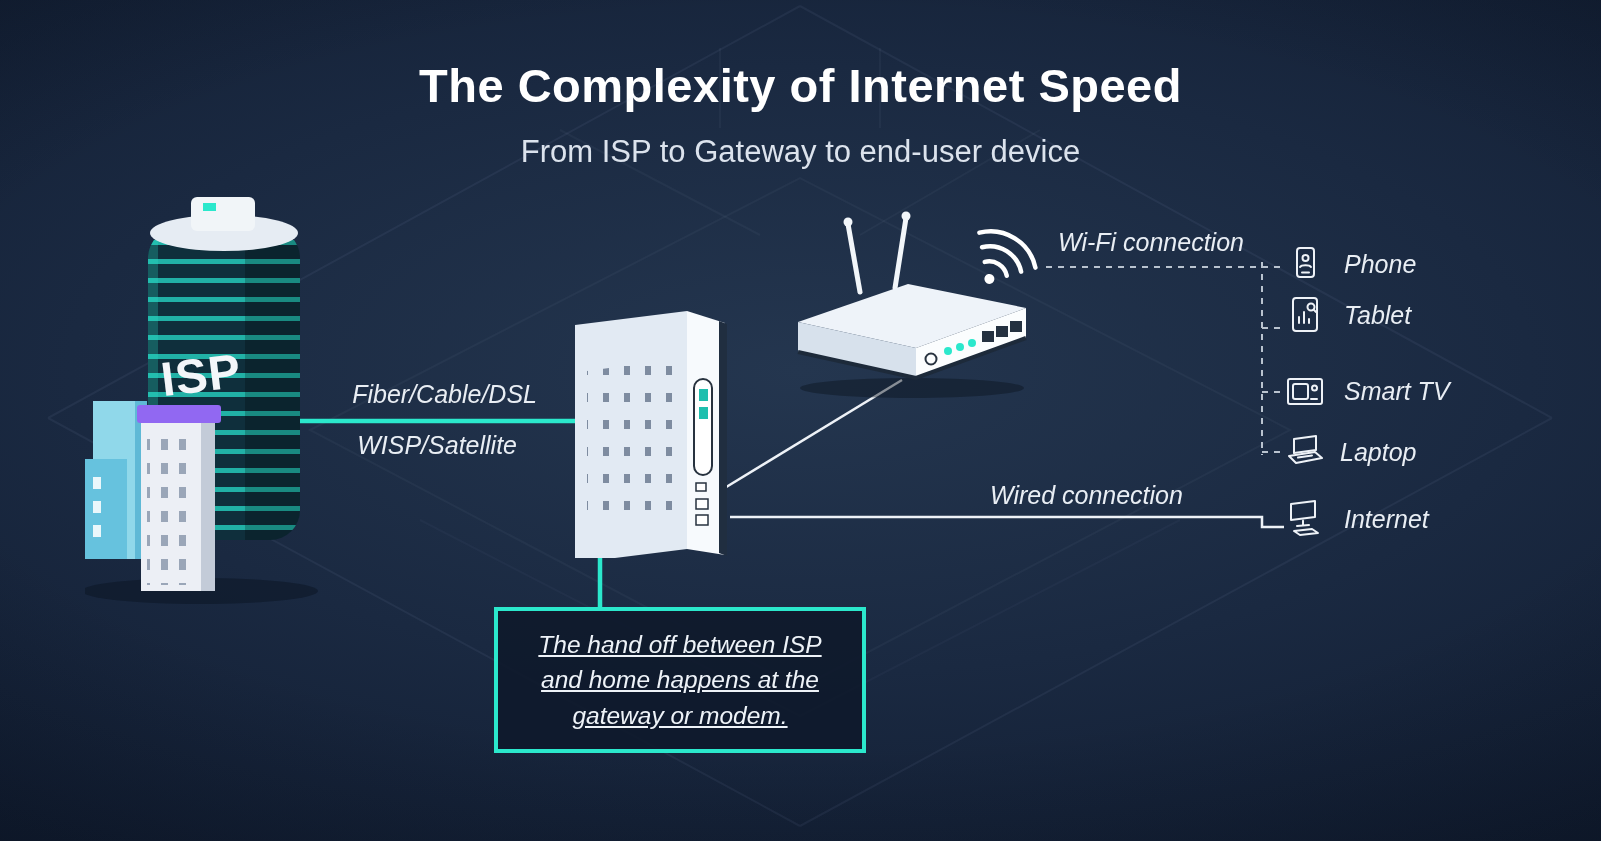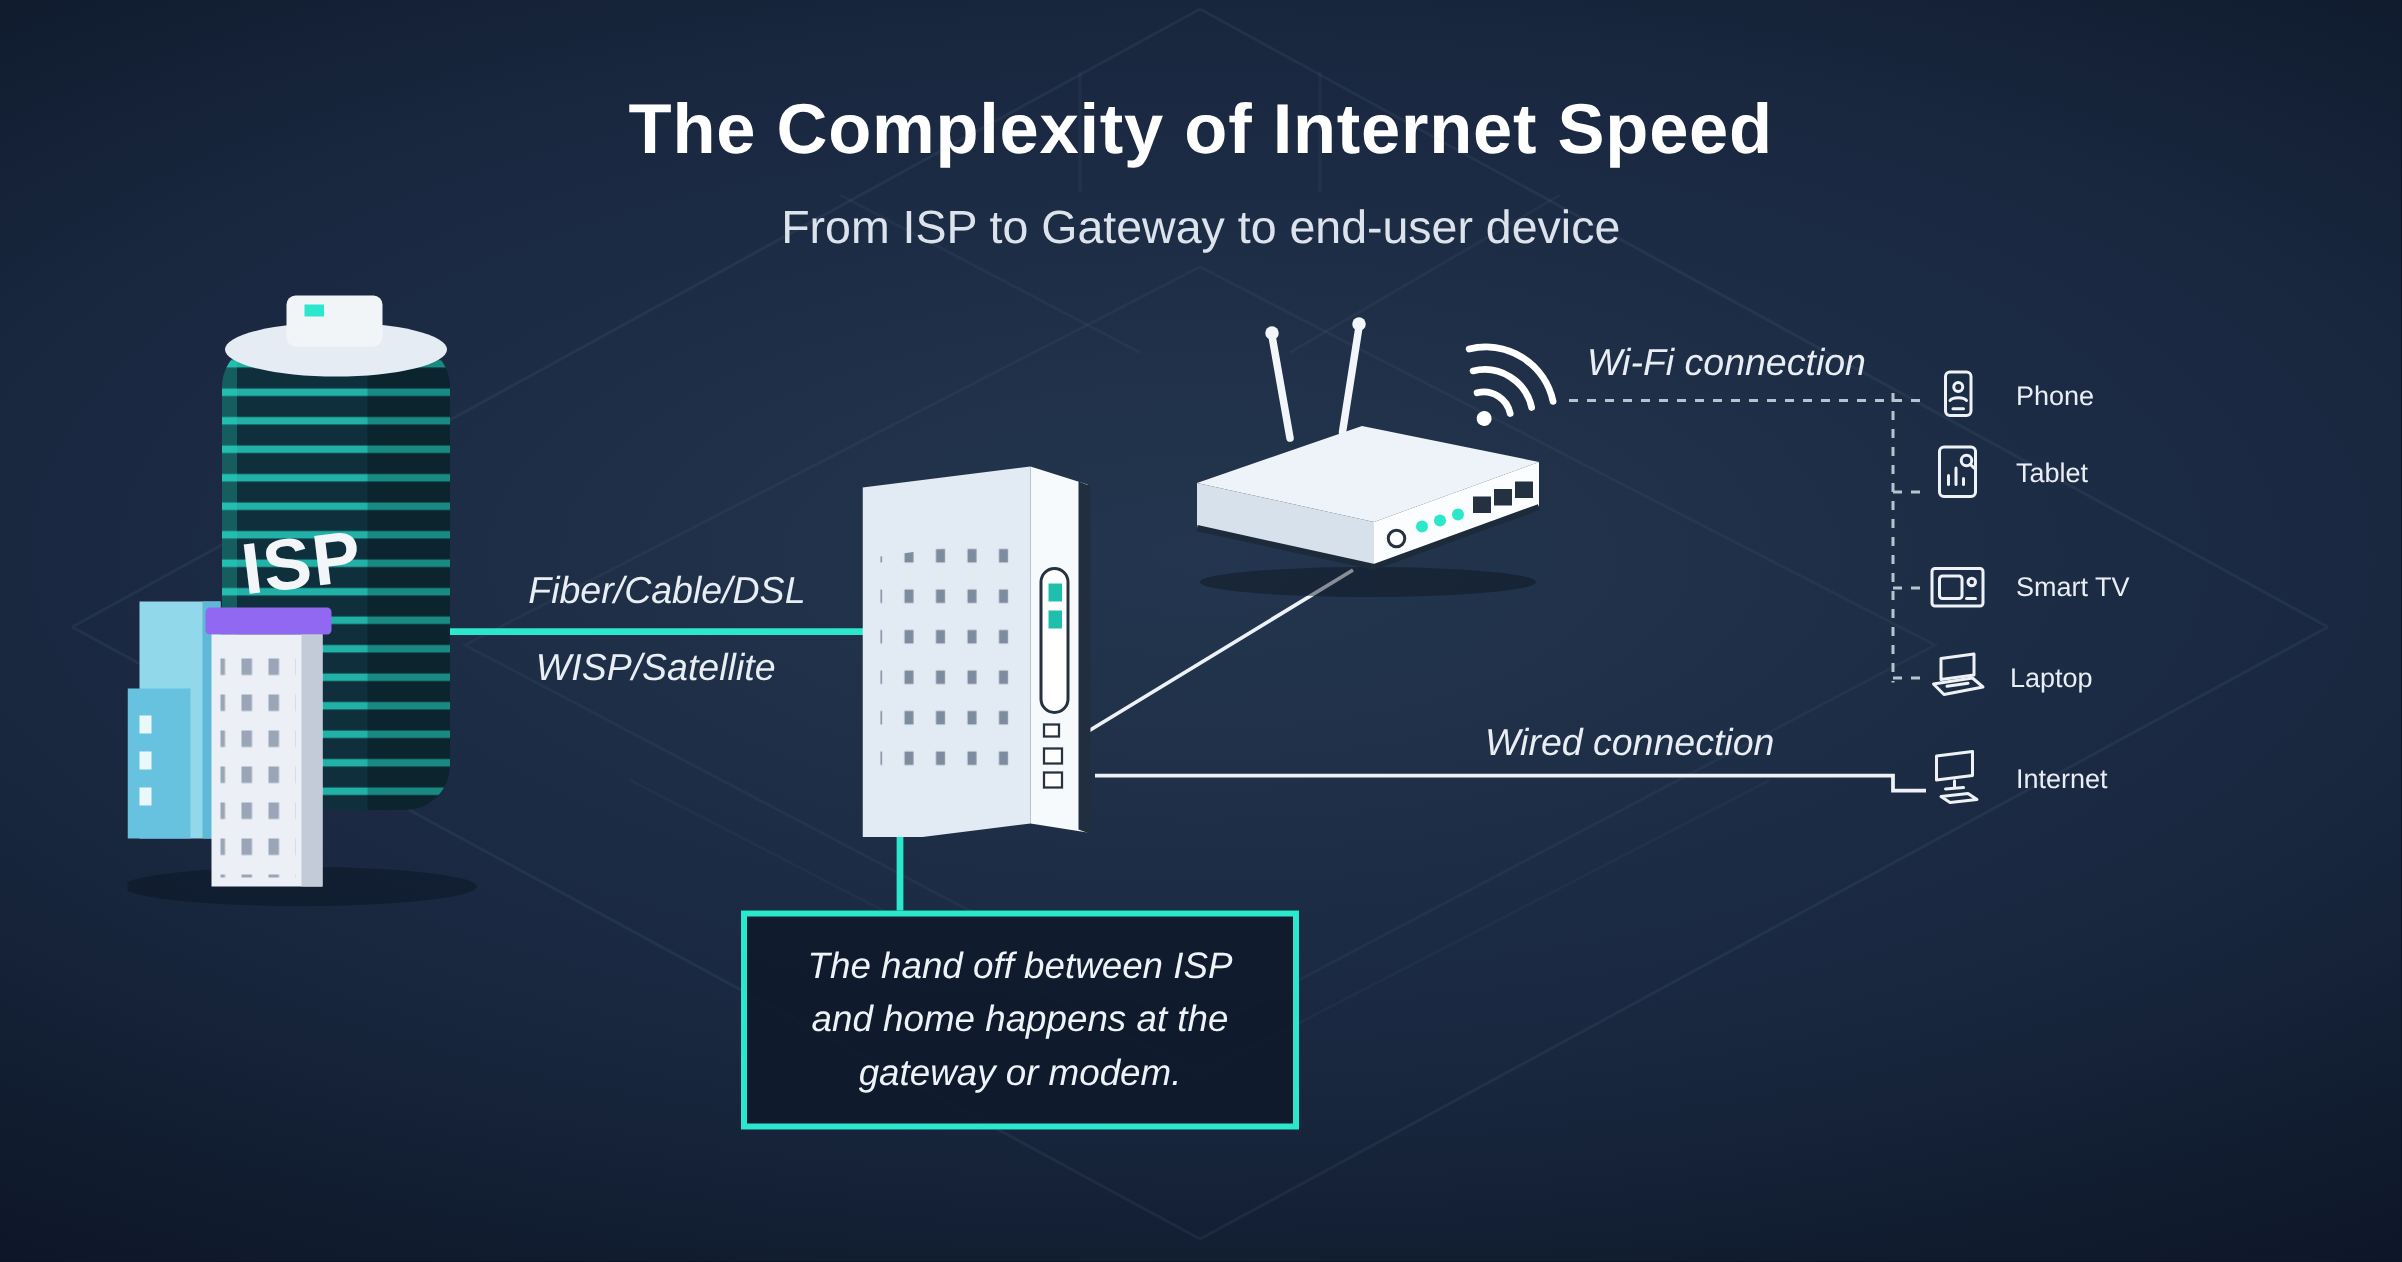--- a/index.html
+++ b/index.html
@@ -27,25 +27,26 @@
   .label-wisp  { left:317px; top:431px; width:200px; text-align:right; }
   .label-wifi  { left:1058px; top:228px; }
   .label-wired { left:990px;  top:481px; }
   .callout {
     left:494px; top:607px; width:372px; height:146px; box-sizing:border-box;
     border:4px solid var(--accent); background:rgba(15,26,44,0.93);
     display:flex; align-items:center; justify-content:center;
     padding:0 26px; text-align:center;
     font-style:italic; font-size:24.5px; line-height:1.45; color:#eef3f8;
     z-index:6;
+    text-decoration:underline;
   }
   .device-row { left:1282px; display:flex; align-items:center; gap:16px; z-index:6; }
   .device-icon { width:46px; height:46px; flex:0 0 auto; }
   .device-icon * { stroke:#eef2f7; stroke-width:2; fill:none; stroke-linecap:round; stroke-linejoin:round; }
-  .device-label { font-size:18px; color:#e9eef4; white-space:nowrap; }
+  .device-label { font-style:italic; font-size:25px; color:#e9eef4; white-space:nowrap; }
   .layer { left:0; top:0; z-index:4; pointer-events:none; }
   .art { z-index:5; }
 </style>
 </head>
 <body>
 
 <div id="canvas">
 
   <svg class="abs layer" width="1601" height="841" style="z-index:1;">
     <g fill="none" stroke="#a9bcdd">

